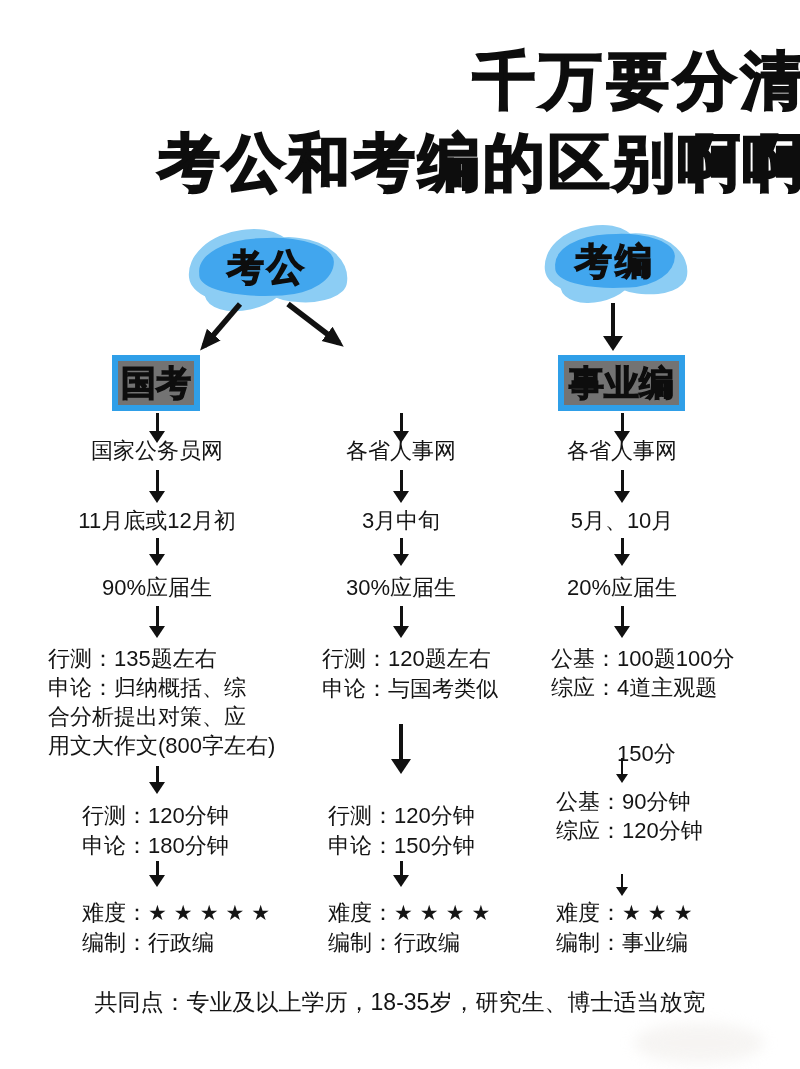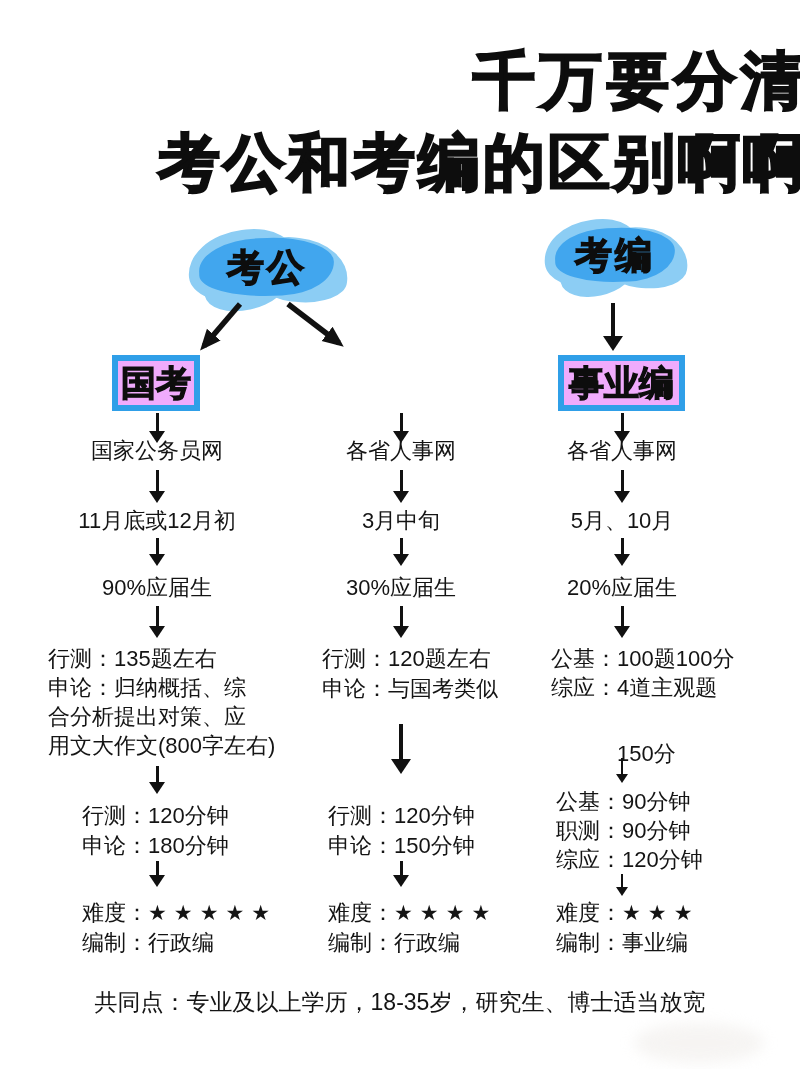--- a/index.html
+++ b/index.html
@@ -29,21 +29,21 @@
   .blob .lobe.b{right:-12px;top:2px;width:72%;height:100%;border-radius:45% 55% 52% 48%/50% 62% 40% 55%;transform:rotate(6deg);}
   .blob .lobe.c{left:6px;bottom:-10px;width:60%;height:70%;border-radius:50%;transform:rotate(-12deg);}
   .blob .core{position:absolute;left:1%;top:3%;width:98%;height:90%;background:var(--blob-mid);
     border-radius:48% 52% 42% 58%/58% 48% 60% 42%;transform:rotate(-2deg);}
   .blob-label{position:relative;z-index:2;font-size:37px;font-weight:900;
     -webkit-text-stroke:1.4px #0d0d0d;letter-spacing:3px;}
 
   
   .hbox{
     position:absolute;box-sizing:border-box;border:6px solid var(--accent-blue);
-    background:#f0abfc;display:flex;align-items:center;justify-content:center;
+    background:#737373;display:flex;align-items:center;justify-content:center;
     font-size:35px;font-weight:900;-webkit-text-stroke:1.3px #0d0d0d;white-space:nowrap;
   }
 
   
   .varrow{position:absolute;display:flex;flex-direction:column;align-items:center;transform:translateX(-50%);}
   .varrow i{flex:1;width:3px;background:#111;}
   .varrow b{width:0;height:0;border-left:8px solid transparent;border-right:8px solid transparent;border-top:12px solid #111;}
   .varrow.big i{width:4px;}
   .varrow.big b{border-left-width:10px;border-right-width:10px;border-top-width:15px;}
   .varrow.thin i{width:2px;}
@@ -75,21 +75,21 @@
   <h1 class="title l1">千万要分清</h1>
   <h1 class="title l2">考公和考编的区别啊啊</h1>
 
   <div class="blob" style="left:198px;top:236px;width:138px;height:64px;">
     <span class="lobe a"></span>
     <span class="lobe b"></span>
     <span class="lobe c"></span>
     <span class="core"></span>
     <span class="blob-label">考公</span>
   </div>
-  <div class="blob" style="left:554px;top:226px;width:122px;height:60px;">
+  <div class="blob" style="left:554px;top:232px;width:122px;height:60px;">
     <span class="lobe a"></span>
     <span class="lobe b"></span>
     <span class="lobe c"></span>
     <span class="core"></span>
     <span class="blob-label">考编</span>
   </div>
 
   <svg class="split" style="left:130px;top:296px;width:260px;height:64px;" viewBox="0 0 260 64">
     <defs>
       <marker id="ah" markerUnits="userSpaceOnUse" markerWidth="22" markerHeight="20" refX="15" refY="9" orient="auto">
@@ -217,21 +217,20 @@
     <div>公基：100题100分</div>
     <div>综应：4道主观题</div>
     <div class="indent">150分</div>
   </div>
   <div class="varrow thin" style="left:622px;top:758px;height:25px;">
       <i></i>
       <b></b>
     </div>
   <div class="block" style="left:556px;top:787px;">
     <div>公基：90分钟</div>
-    <div>职测：90分钟</div>
     <div>综应：120分钟</div>
   </div>
   <div class="varrow thin" style="left:622px;top:874px;height:22px;">
       <i></i>
       <b></b>
     </div>
   <div class="block lh30" style="left:556px;top:898px;">
     <div><span>难度：</span><span class="stars">★★★</span></div>
     <div>编制：事业编</div>
   </div>

